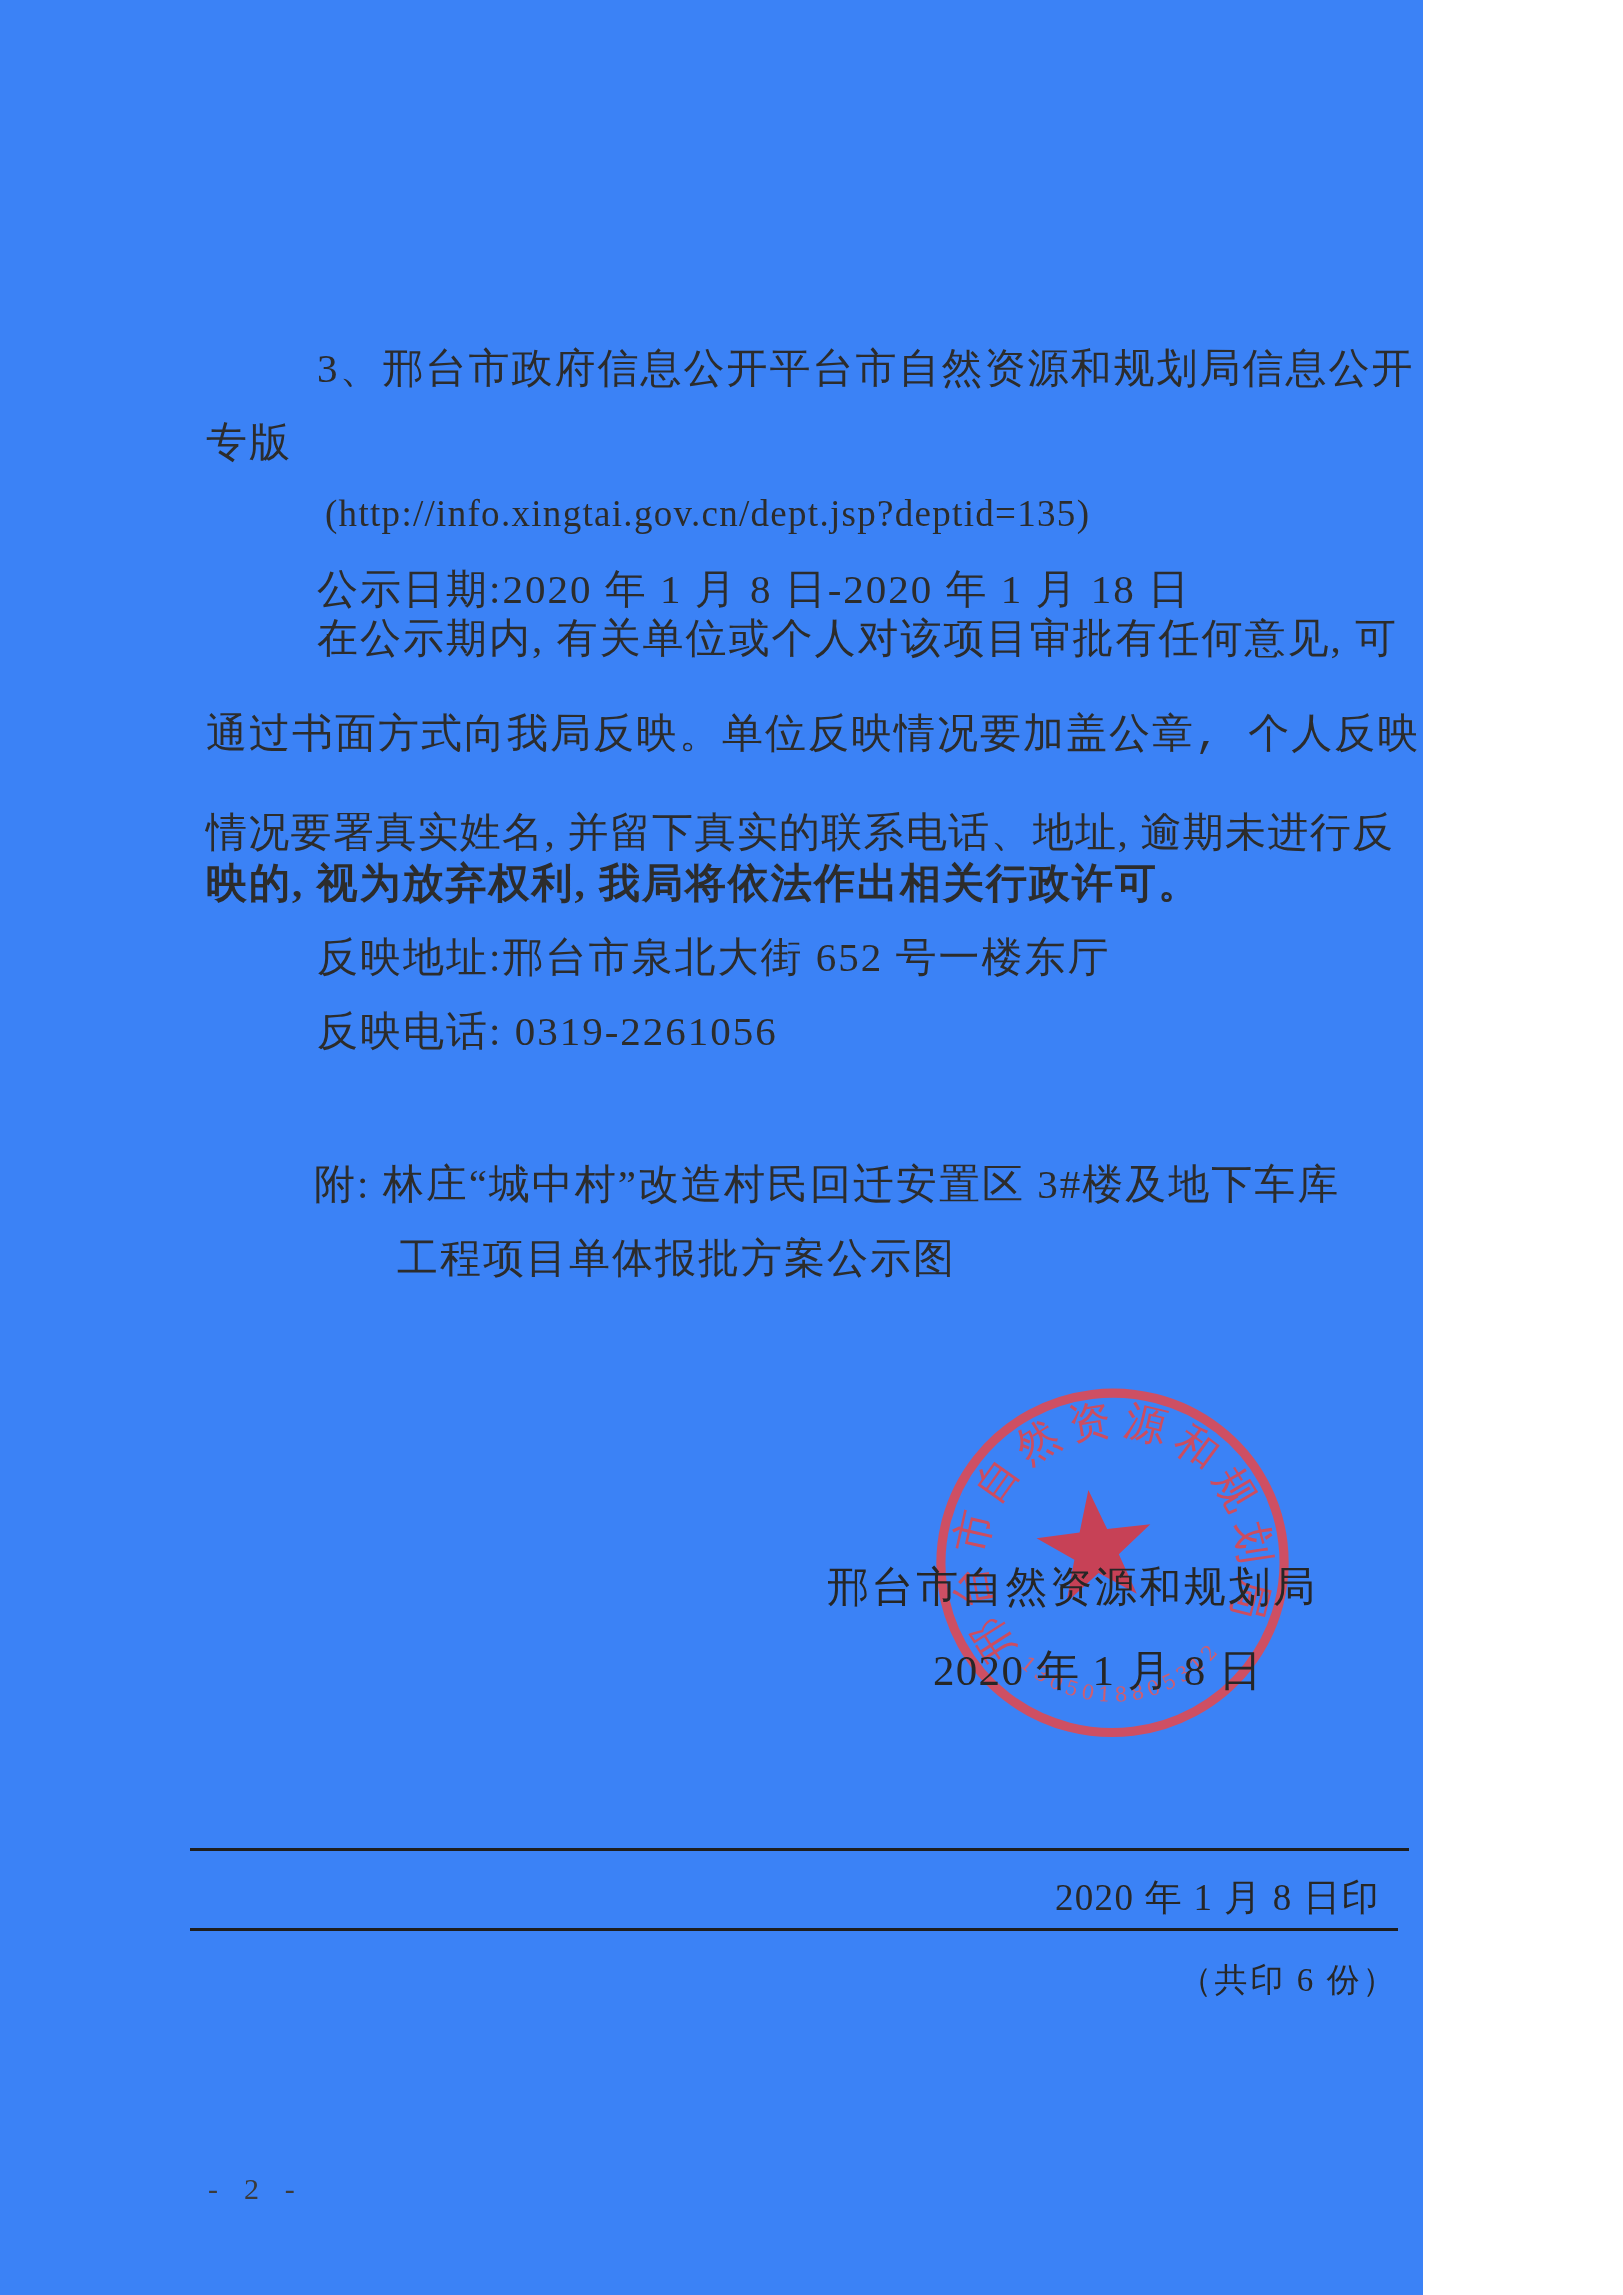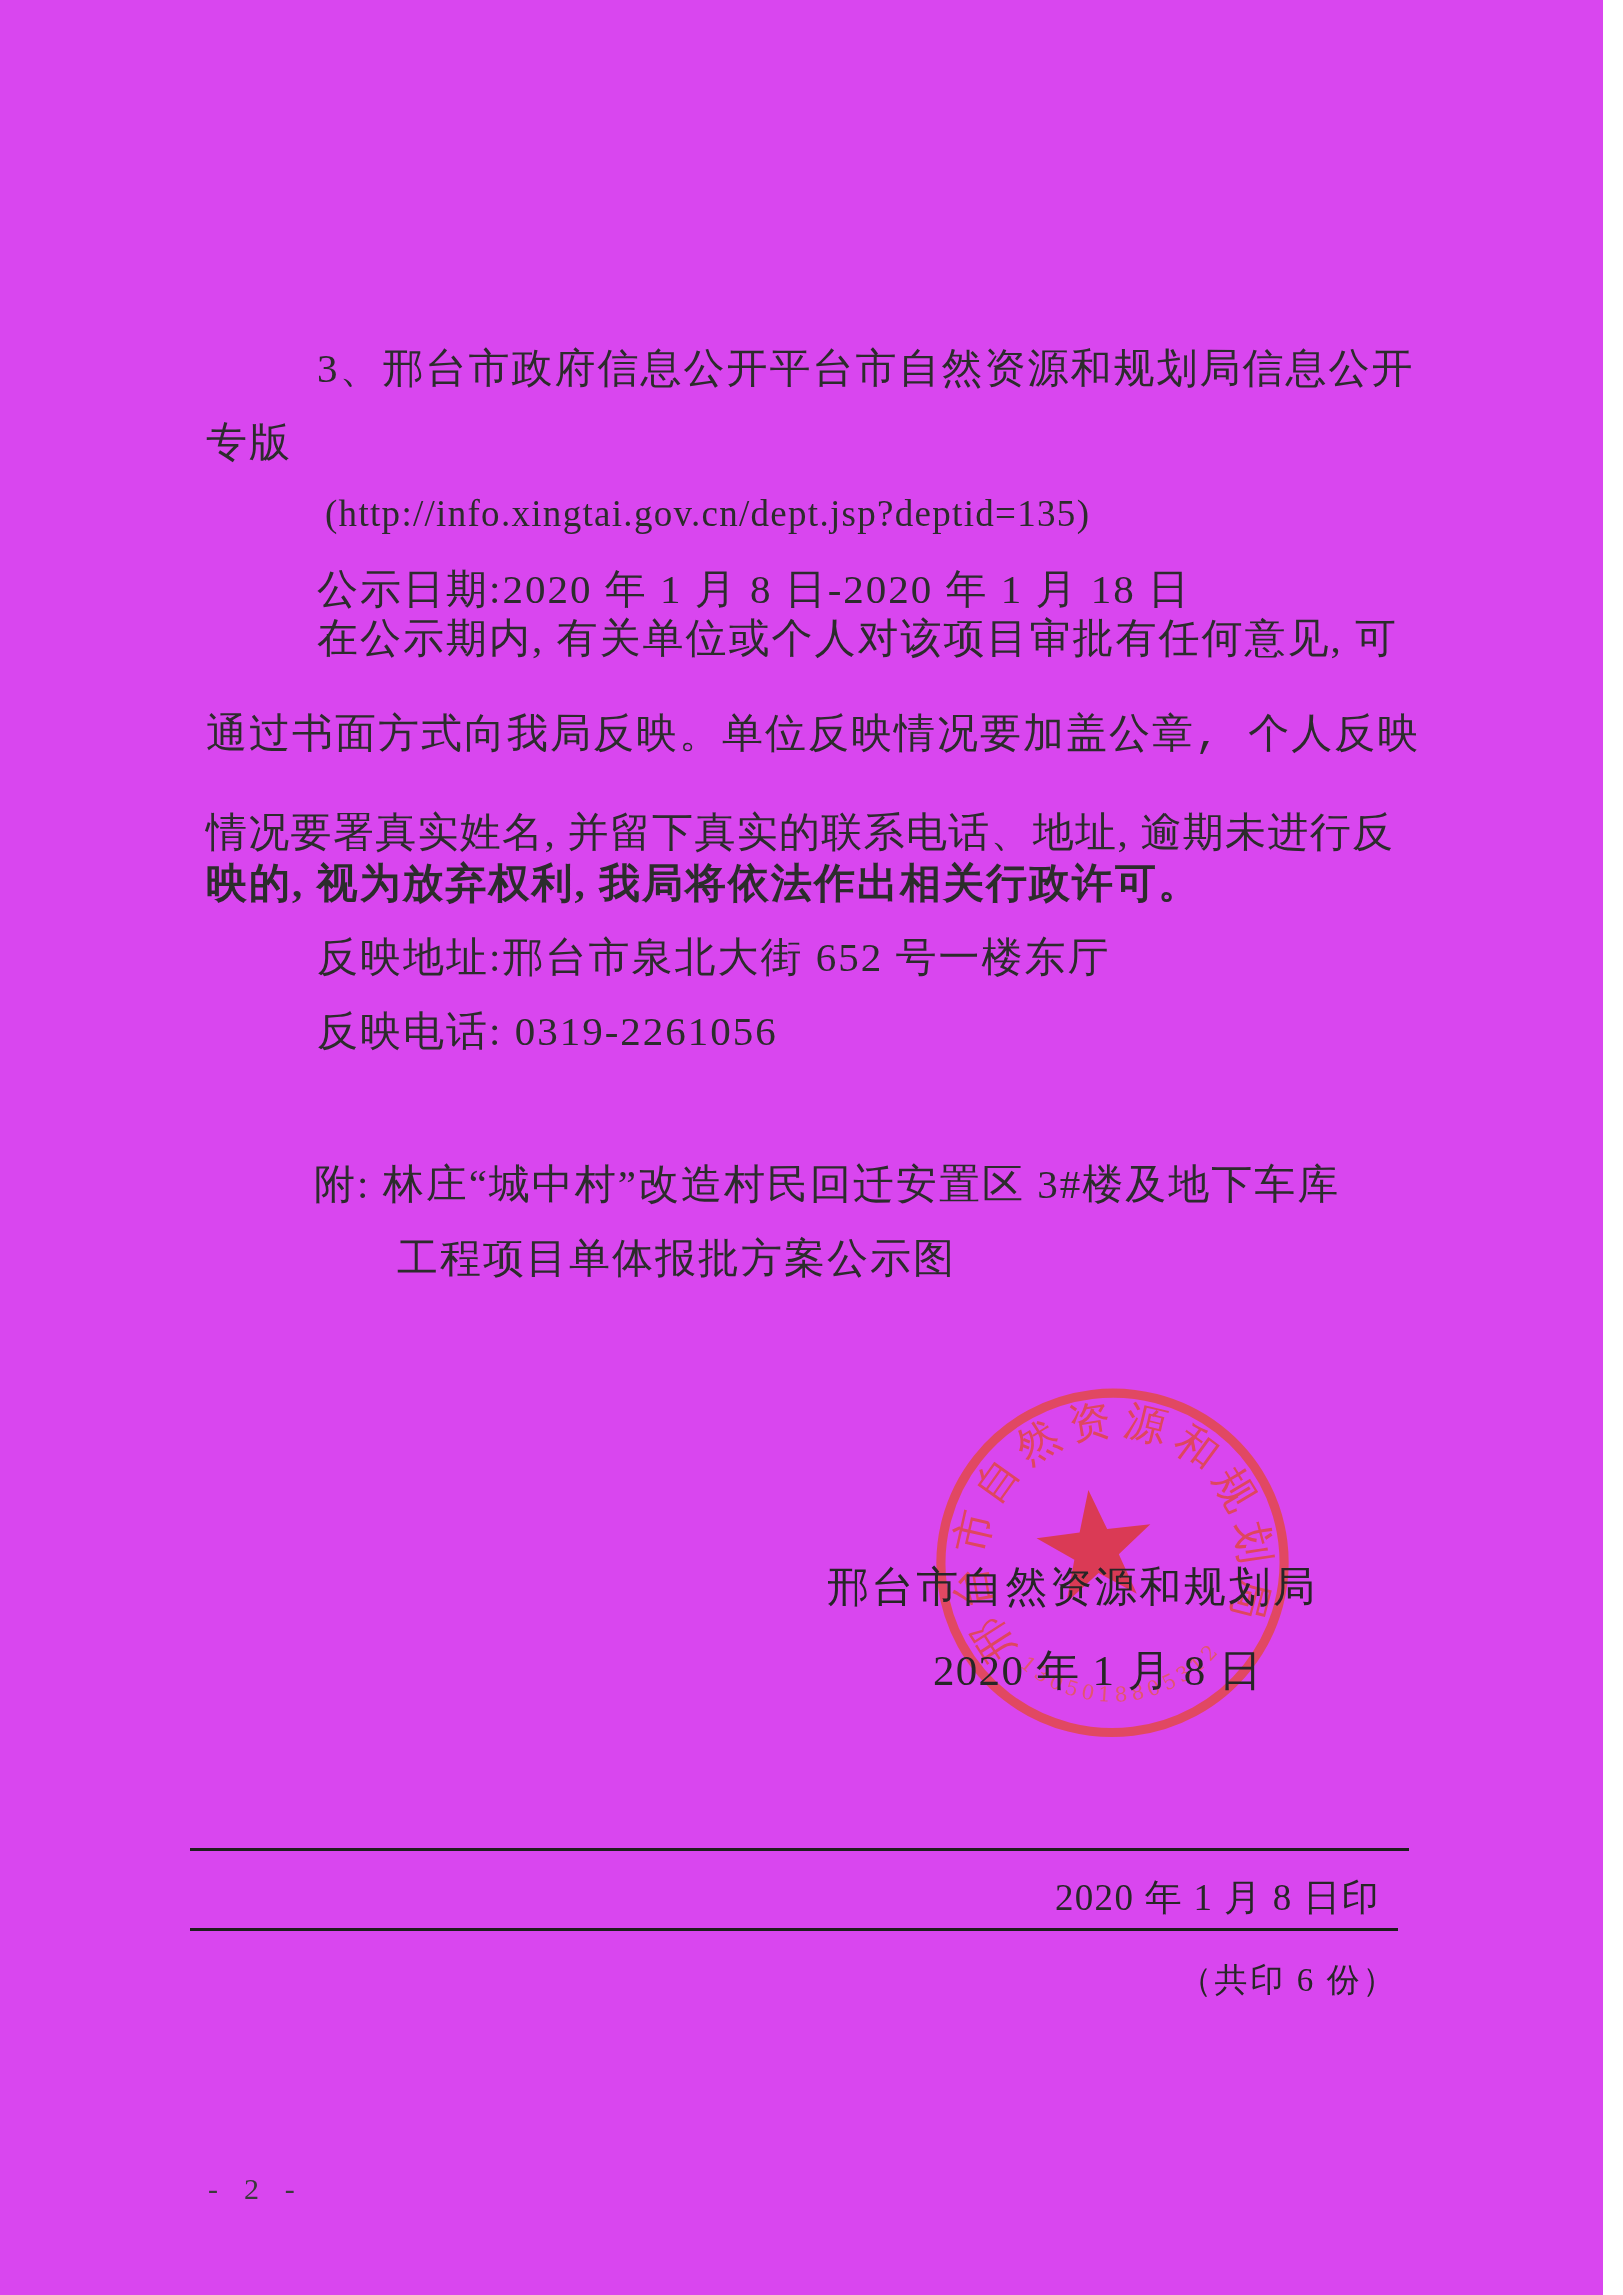--- a/index.html
+++ b/index.html
@@ -1,21 +1,21 @@
 <!DOCTYPE html>
 <html style="font-size:10.5px"><head>
 <meta charset="utf-8">
 <style>
   html,body{margin:0;padding:0;}
   body{background:#ffffff;}
   .page{
     position:relative;
-    width:1603px;
+    width:1423px;
     height:2295px;
-    background:#d946ef;
+    background:#3b82f6;
     overflow:hidden;
     font-family:"Liberation Serif","DejaVu Serif",serif;
     color:#2c2c2c;
   }
   .ln{
     position:absolute;
     font-size:41px;
     line-height:1;
     letter-spacing:2px;
     white-space:pre;

